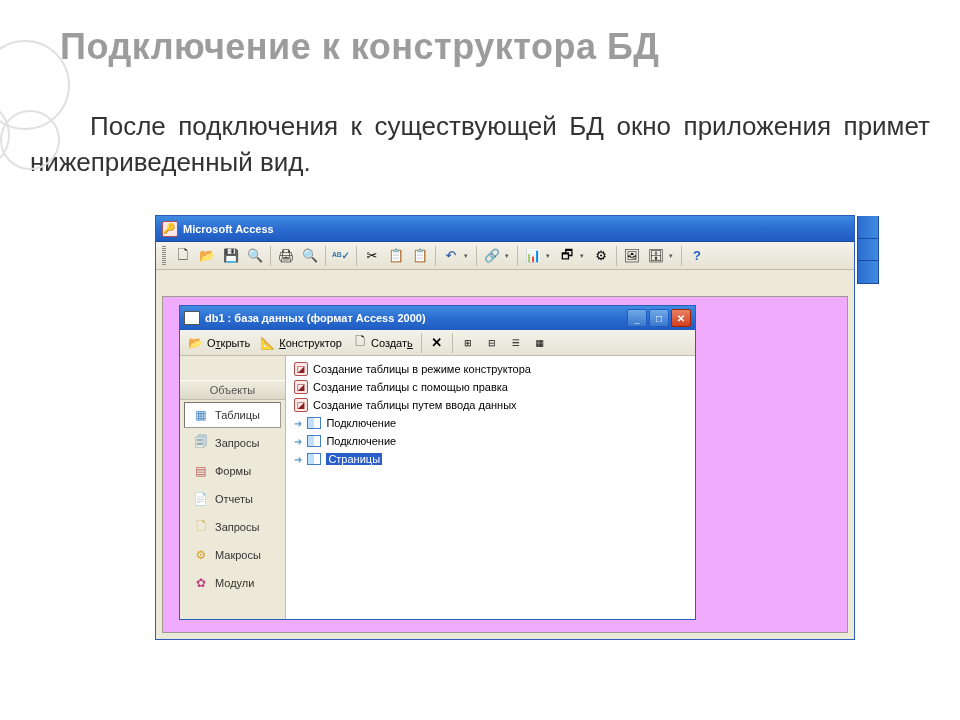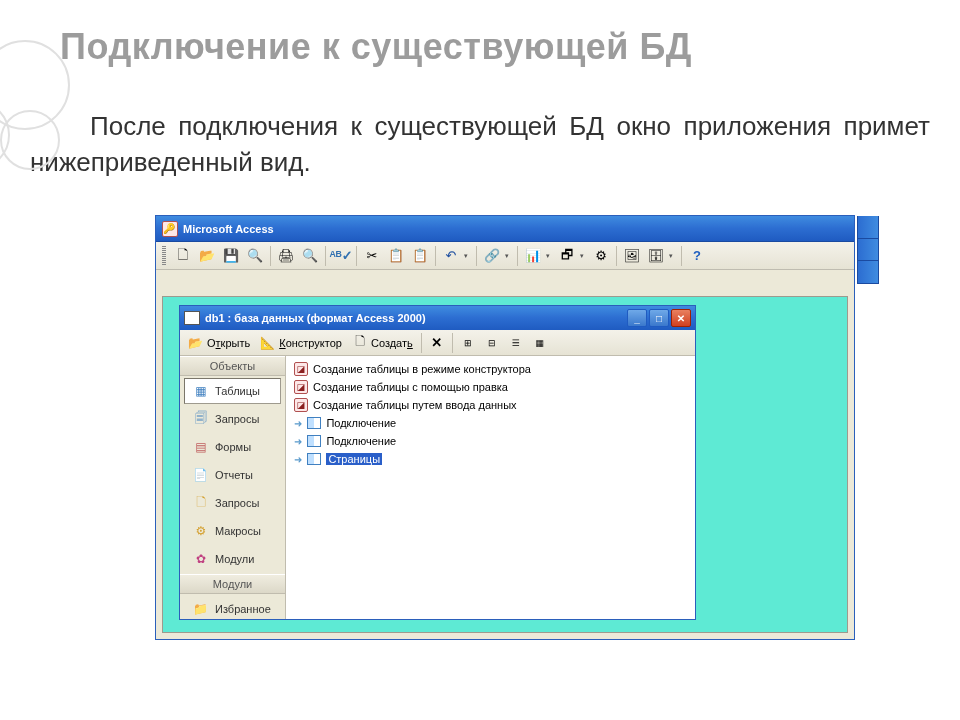--- a/index.html
+++ b/index.html
@@ -22,37 +22,37 @@
   .menubar .grip { width: 4px; height: 16px; background: repeating-linear-gradient(to bottom, #888 0 1px, #ece9d8 1px 2px); margin-right: 4px; }
   .menubar span { padding: 2px 8px; color: #000; cursor: default; }
   .menubar span u { text-decoration: underline; }
   
   .toolbar { height: 28px; background: linear-gradient(to bottom, #f4f2ea, #e6e3d4); display: flex; align-items: center; padding: 0 6px; gap: 2px; border-bottom: 1px solid #bfbcb0; }
   .toolbar .grip { width: 4px; height: 20px; background: repeating-linear-gradient(to bottom, #888 0 1px, transparent 1px 2px); margin-right: 4px; }
   .tbtn { width: 22px; height: 22px; display: inline-flex; align-items: center; justify-content: center; font-size: 13px; cursor: pointer; border-radius: 2px; }
   .tsep { width: 1px; height: 20px; background: #c0bcae; margin: 0 2px; }
   .tdrop { width: 8px; font-size: 7px; color: #555; cursor: pointer; }
   
-  .mdi { position: absolute; left: 6px; right: 6px; top: 80px; bottom: 6px; background: #5eead4; border: 1px solid #9e9a8e; }
+  .mdi { position: absolute; left: 6px; right: 6px; top: 80px; bottom: 6px; background: #f0abfc; border: 1px solid #9e9a8e; }
   
   .child-window { position: absolute; left: 16px; top: 8px; width: 517px; height: 315px; background: #fff; border: 1px solid #2b5fbb; display: flex; flex-direction: column; }
   .child-title { height: 24px; background: linear-gradient(to bottom, #3f8ce0 0%, #2c6dd1 50%, #1f5bc1 100%); color: #fff; display: flex; align-items: center; padding: 0 4px; font-weight: bold; font-size: 11px; }
   .child-title .db-icon { width: 16px; height: 14px; background: #fff; border: 1px solid #555; margin-right: 5px; display: inline-flex; align-items: center; justify-content: center; font-size: 9px; }
   .win-buttons { margin-left: auto; display: flex; gap: 2px; }
   .win-btn { width: 20px; height: 18px; background: linear-gradient(to bottom, #6fa9e8, #3a78cc); border: 1px solid #1f5bc1; border-radius: 2px; color: #fff; display: flex; align-items: center; justify-content: center; font-size: 10px; font-weight: bold; cursor: pointer; }
   .win-btn.close { background: linear-gradient(to bottom, #e88060, #d14020); border-color: #a02000; }
   
   .child-toolbar { height: 26px; background: linear-gradient(to bottom, #f4f2ea, #e6e3d4); border-bottom: 1px solid #c0bcae; display: flex; align-items: center; padding: 0 4px; gap: 2px; }
   .ctbtn { height: 20px; display: inline-flex; align-items: center; padding: 0 4px; gap: 3px; cursor: pointer; }
   .ctbtn .ico { width: 16px; height: 16px; display: inline-flex; align-items: center; justify-content: center; font-size: 12px; }
   .ctbtn u { text-decoration: underline; }
   
   .child-body { flex: 1; display: flex; background: #fff; overflow: hidden; }
   .nav-panel { width: 106px; background: #ece9d8; border-right: 1px solid #c0bcae; display: flex; flex-direction: column; }
-  .nav-section-head { text-align: center; padding: 3px 0; background: linear-gradient(to bottom, #f0ede0, #dcd8c8); border-top: 1px solid #fff; border-bottom: 1px solid #c0bcae; color: #555; font-size: 11px; }
+  .nav-section-head { text-align: center; padding: 3px 0; background: linear-gradient(to bottom, #f0ede0, #dcd8c8); border-top: 1px solid #fff; border-bottom: 1px solid #c0bcae; color: #555; font-size: 11px; margin-top: 24px; }
   .nav-item { display: flex; align-items: center; gap: 6px; padding: 4px 8px; cursor: pointer; color: #333; margin: 2px 4px; border: 1px solid transparent; }
   .nav-item.selected { background: #fff; border: 1px solid #9e9a8e; border-top-color: #7a766a; border-left-color: #7a766a; }
   .nav-item .nico { width: 16px; height: 16px; display: inline-flex; align-items: center; justify-content: center; font-size: 12px; }
   .nav-spacer { flex: 1; }
   
   .content-panel { flex: 1; background: #fff; padding: 4px 2px; overflow: auto; }
   .list-item { display: flex; align-items: center; gap: 5px; padding: 1px 6px; cursor: pointer; font-size: 11px; color: #000; height: 18px; }
   .list-item.selected .lbl { background: #2a5fc9; color: #fff; padding: 0 2px; }
   .arrow-ico { color: #5a9acc; font-size: 10px; }
   .wiz-ico { width: 14px; height: 14px; border: 1px solid #b05050; background: #fde8e8; color: #8b2020; font-size: 9px; display: inline-flex; align-items: center; justify-content: center; border-radius: 2px; }
@@ -63,21 +63,21 @@
 </style>
 </head>
 <body>
 
 <div class="circles">
   <div class="circle c1"></div>
   <div class="circle c2"></div>
   <div class="circle c3"></div>
 </div>
 
-<div class="slide-title">Подключение к существующей БД</div>
+<div class="slide-title">Подключение к конструктора БД</div>
 <div class="slide-body">После подключения к существующей БД окно приложения примет нижеприведенный вид.</div>
 
 <div class="app-window">
   <div class="titlebar">
     <span class="key-icon">🔑</span>
     <span>Microsoft Access</span>
   </div>
 
   <div class="floater">
     <div class="fbtn"></div>
@@ -89,21 +89,21 @@
   <div class="toolbar">
     <span class="grip"></span>
     <span class="tbtn">🗋</span>
     <span class="tbtn" style="color:#d4a030">📂</span>
     <span class="tbtn" style="color:#4060a0">💾</span>
     <span class="tbtn" style="color:#d4a030">🔍</span>
     <span class="tsep"></span>
     <span class="tbtn">🖨</span>
     <span class="tbtn">🔍</span>
     <span class="tsep"></span>
-    <span class="tbtn" style="color:#3070b0;font-size:13px;font-weight:bold">ᴬᴮ✓</span>
+    <span class="tbtn" style="color:#3070b0;font-size:10px;font-weight:bold">ᴬᴮ✓</span>
     <span class="tsep"></span>
     <span class="tbtn">✂</span>
     <span class="tbtn">📋</span>
     <span class="tbtn">📋</span>
     <span class="tsep"></span>
     <span class="tbtn" style="color:#2050a0">↶</span>
     <span class="tdrop">▾</span>
     <span class="tsep"></span>
     <span class="tbtn">🔗</span>
     <span class="tdrop">▾</span>

